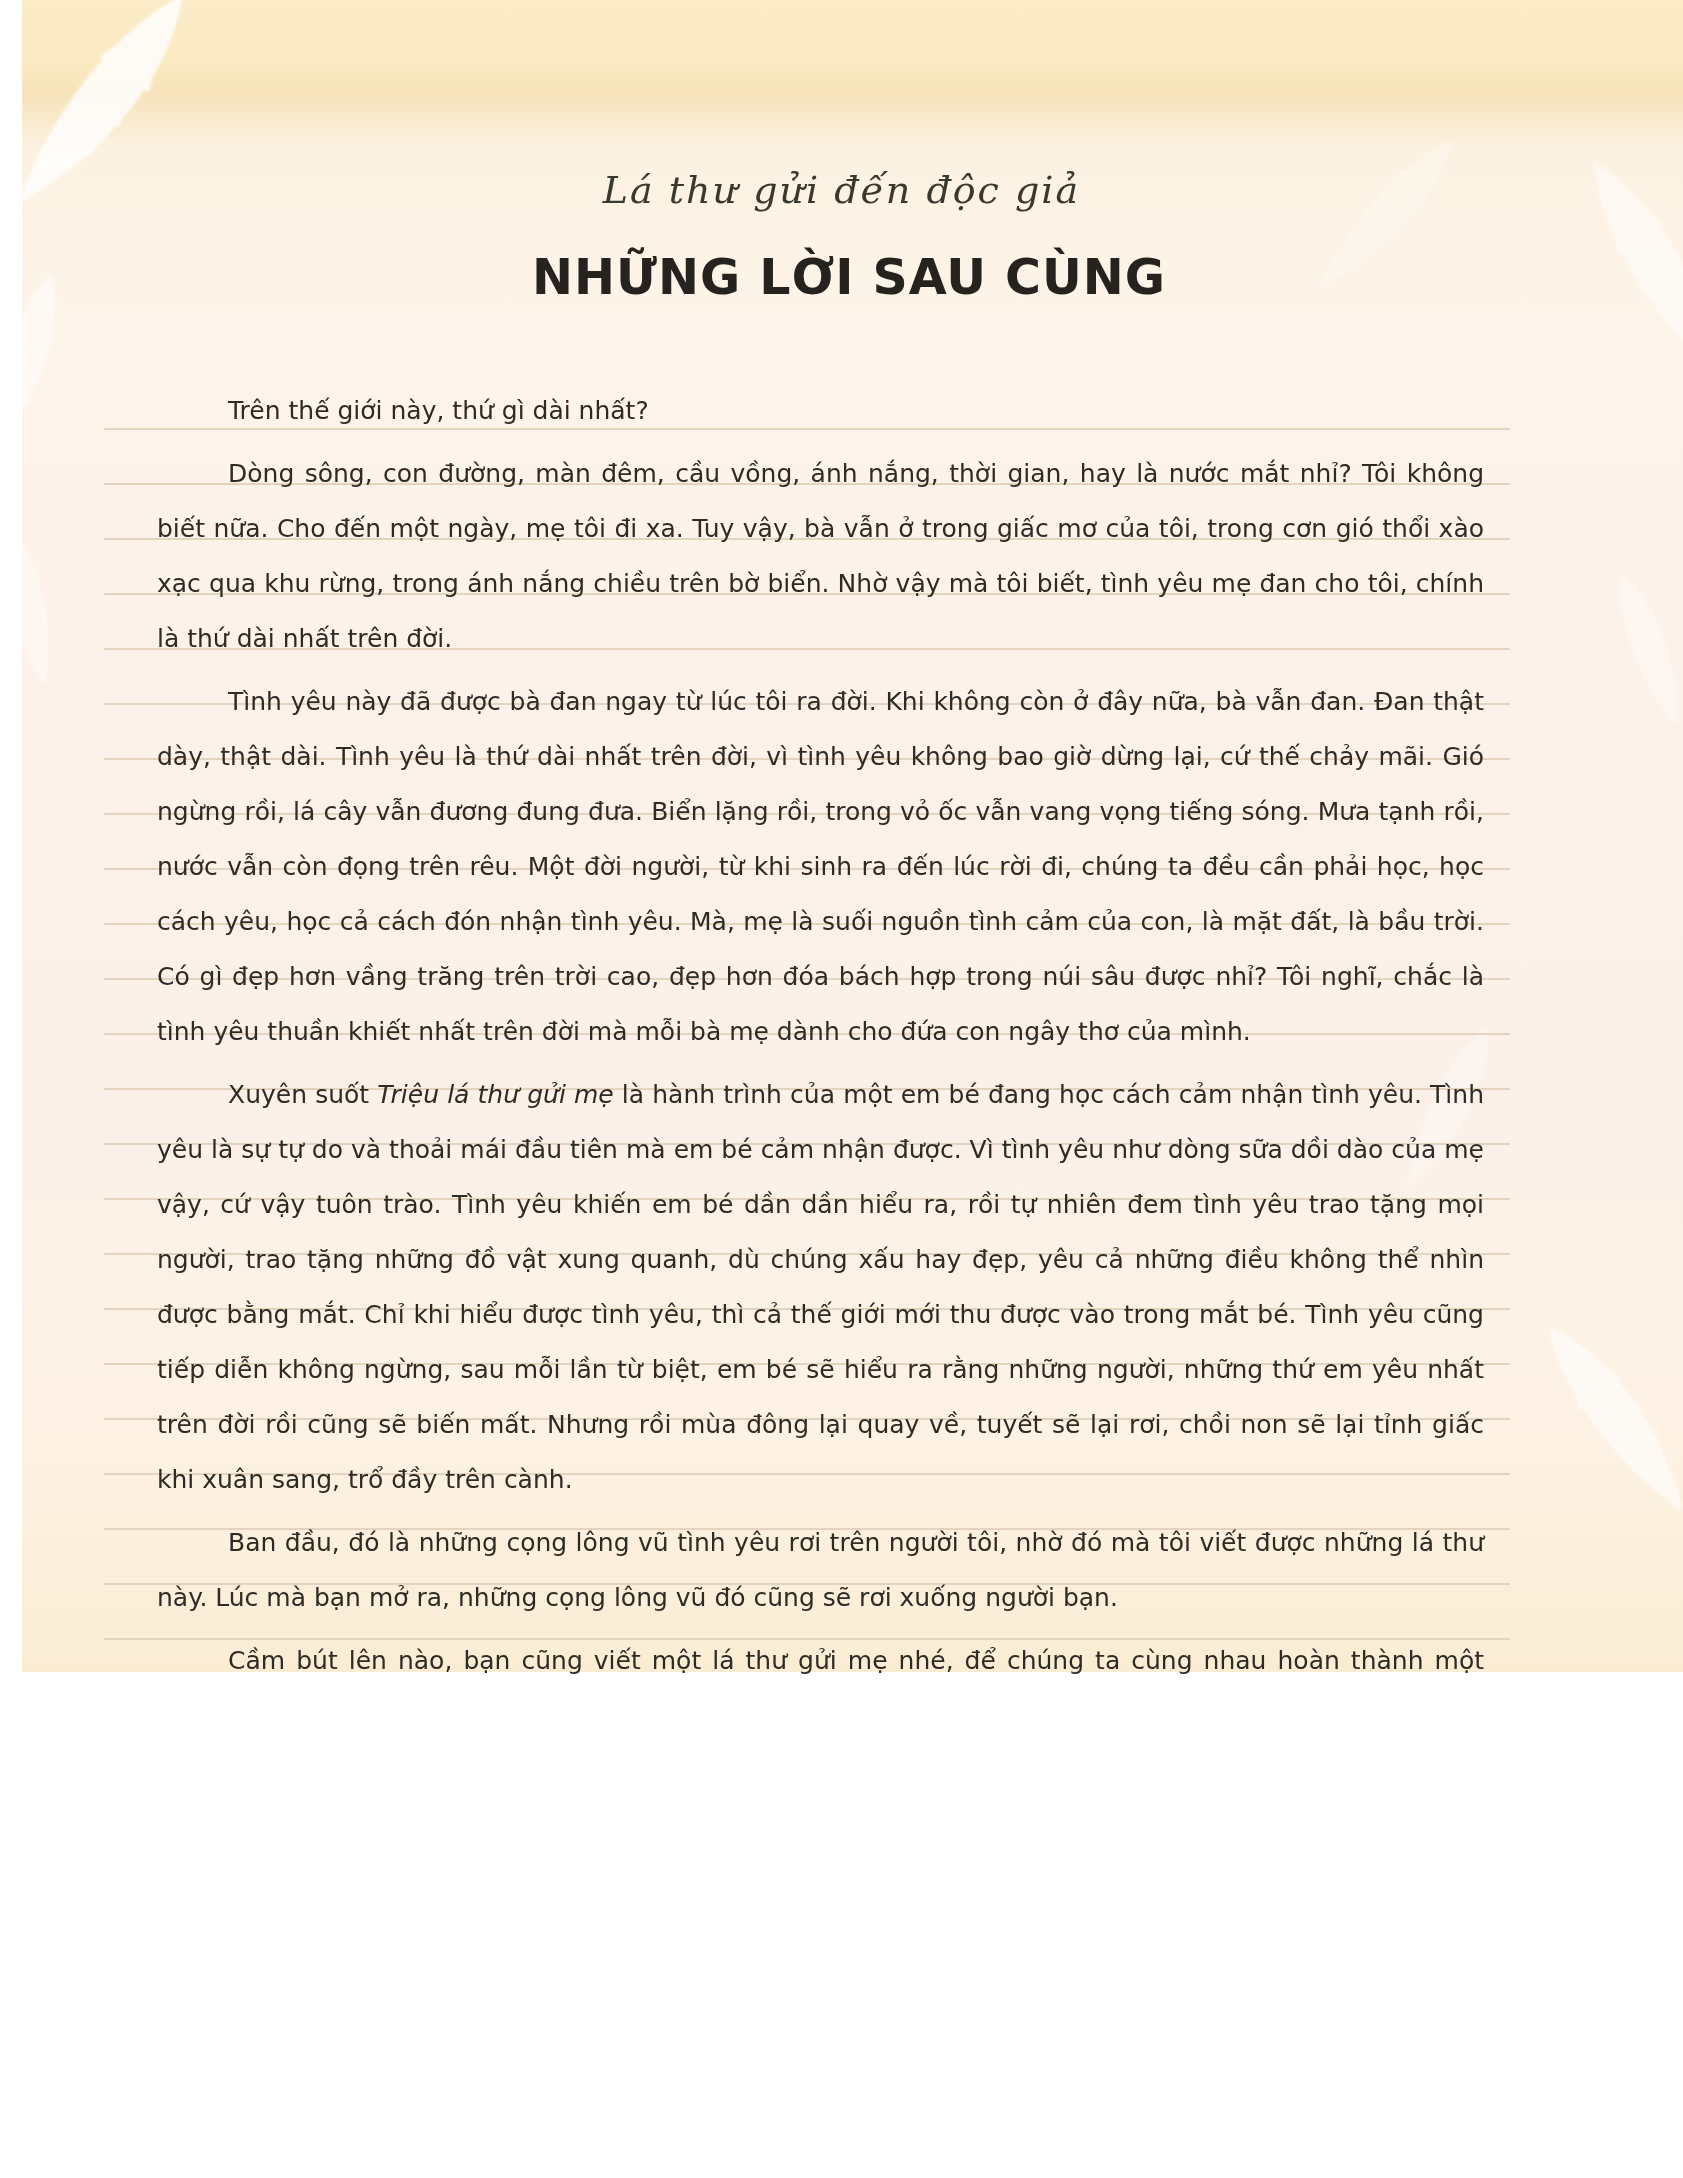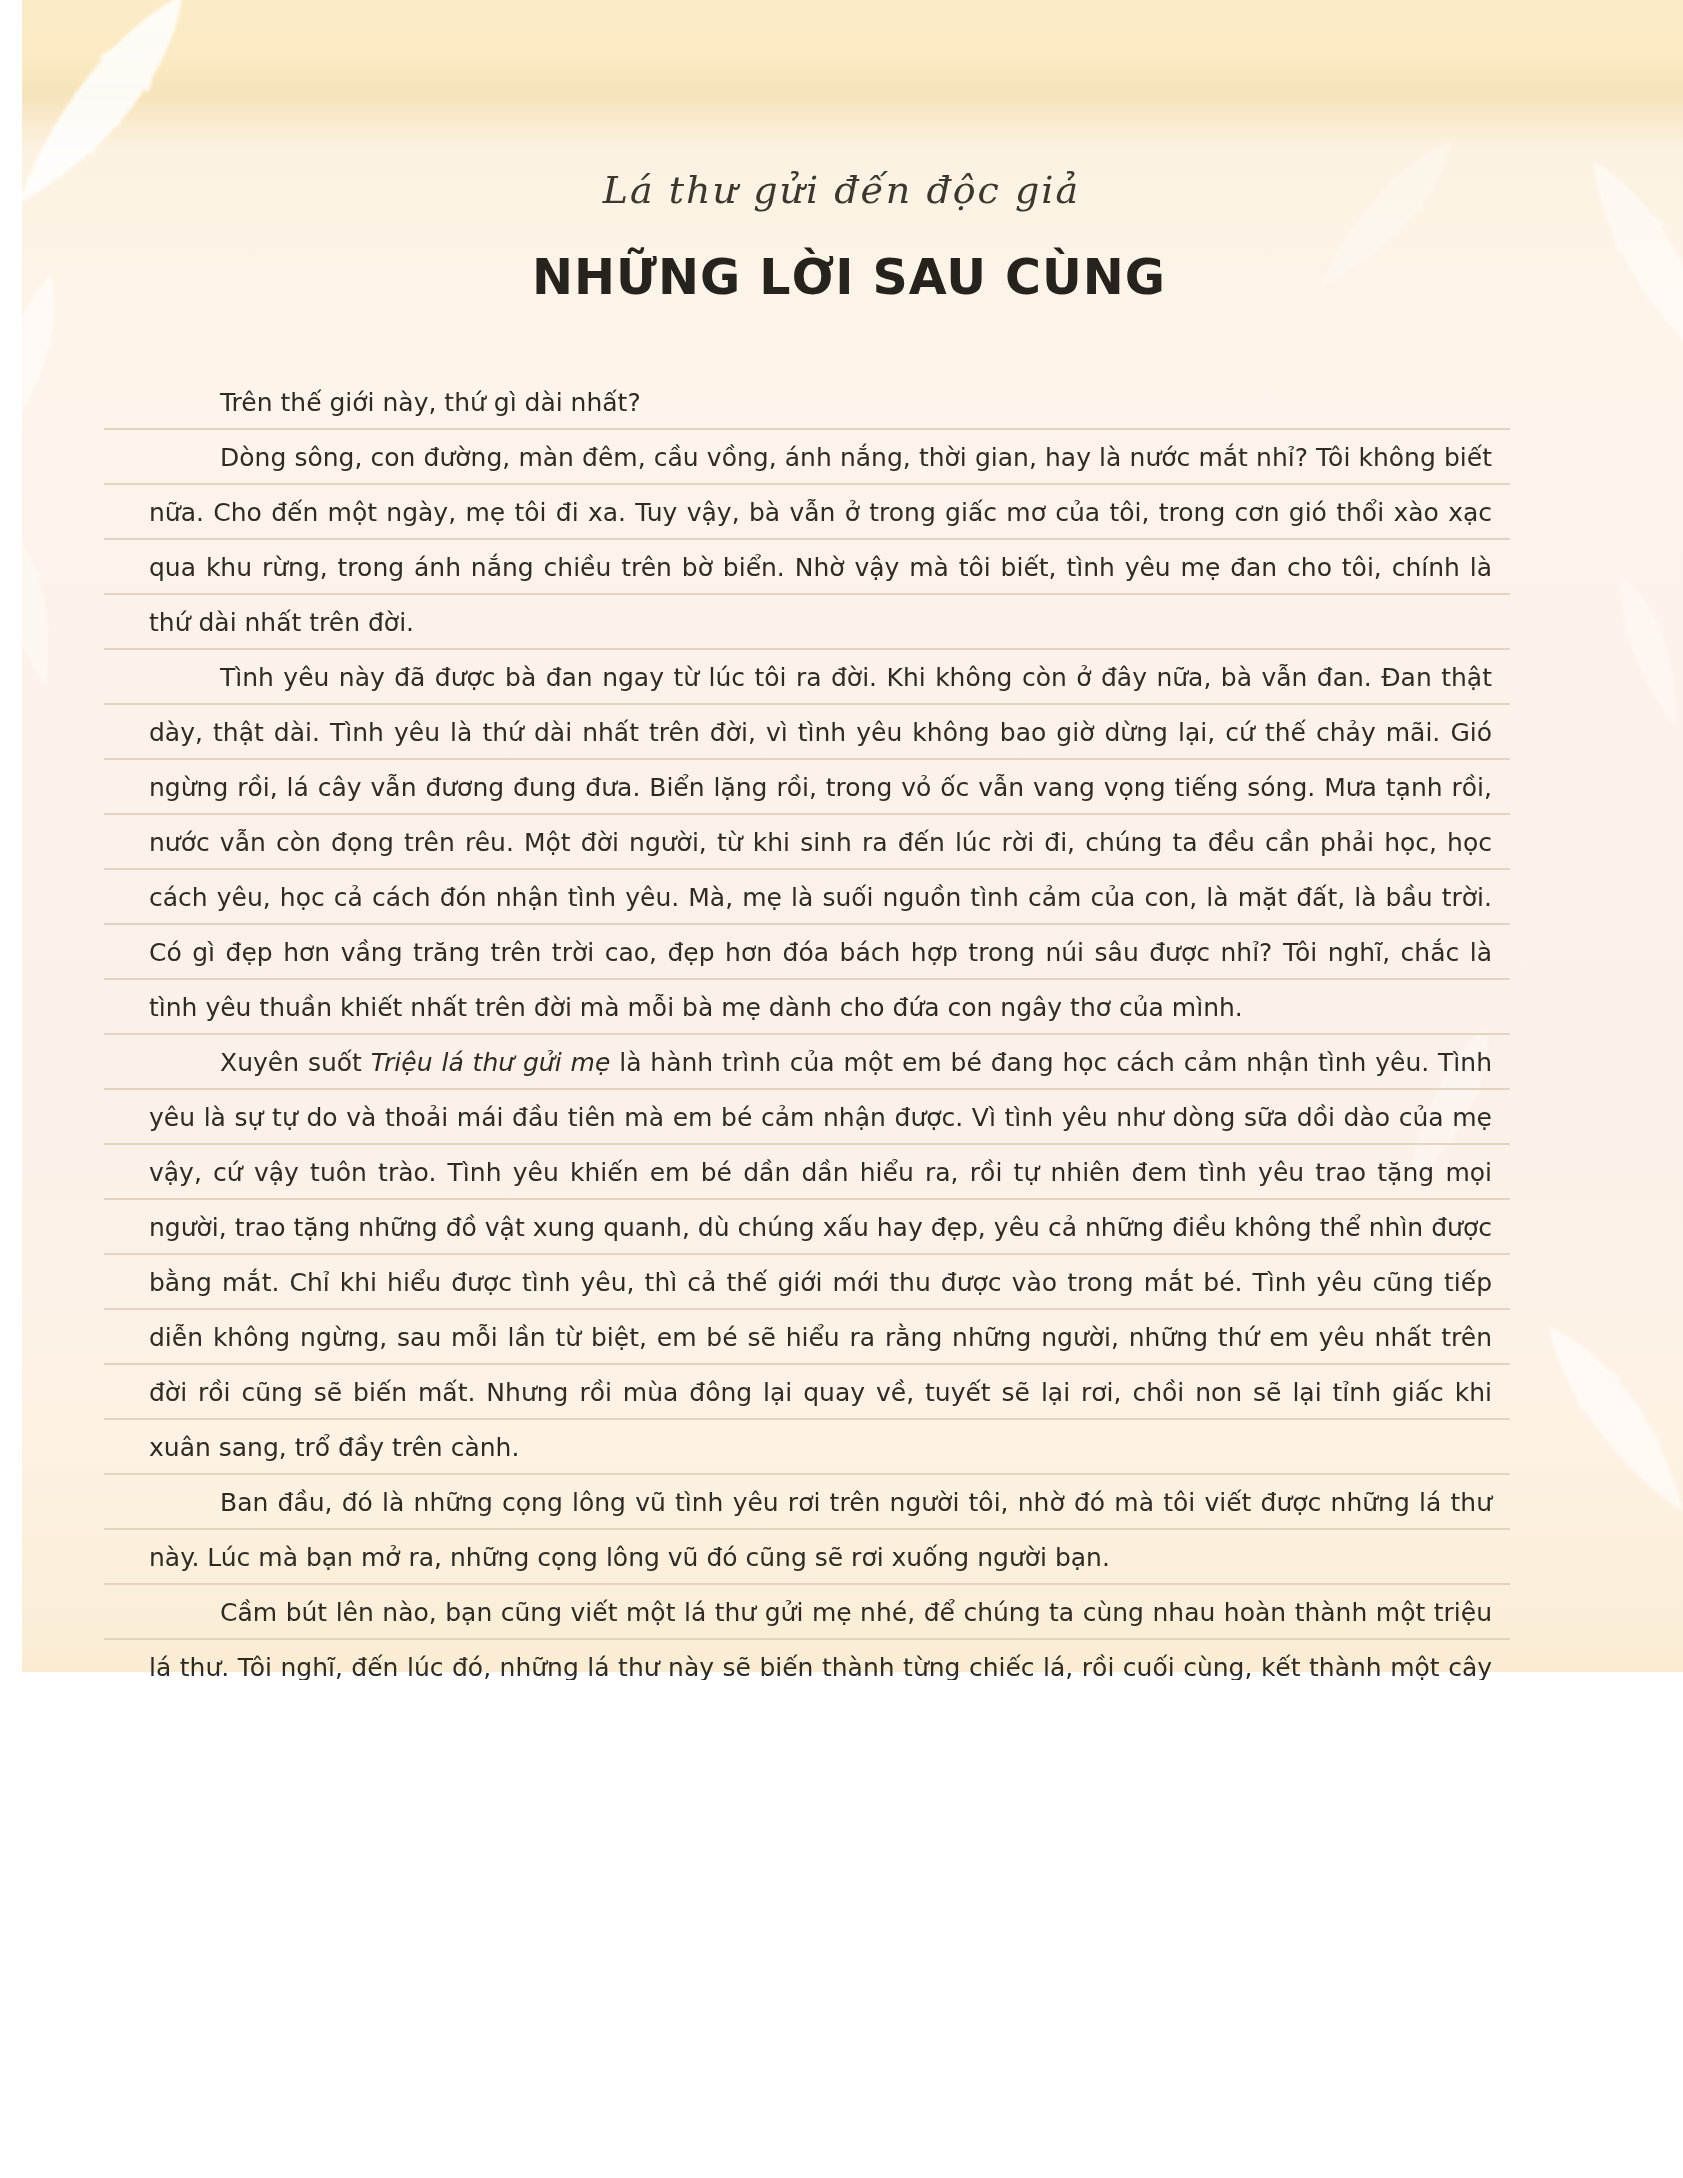--- a/index.html
+++ b/index.html
@@ -33,21 +33,21 @@
   }
   
   .letter-body{
     position:absolute;left:104px;top:375px;width:1406px;height:1365px;
     box-sizing:border-box;padding:0 18px 0 45px;overflow:hidden;
     font-size:25px;line-height:55px;color:#2e2b25;
     background:repeating-linear-gradient(to bottom,
       rgba(0,0,0,0) 0px,rgba(0,0,0,0) 53px,
       #e3d3bf 53px,#e3d3bf 55px);
   }
-  .letter-body p{margin:0;text-indent:71px;text-align:justify;}
+  .letter-body p{margin:8px;text-indent:71px;text-align:justify;}
   .letter-body em{font-style:italic;}
   .signature{
     position:absolute;top:1754px;right:188px;
     font-size:34px;letter-spacing:2px;color:#8b5cf6;
   }
 </style>
 </head>
 <body>
 
 <svg width="0" height="0" style="position:absolute">

